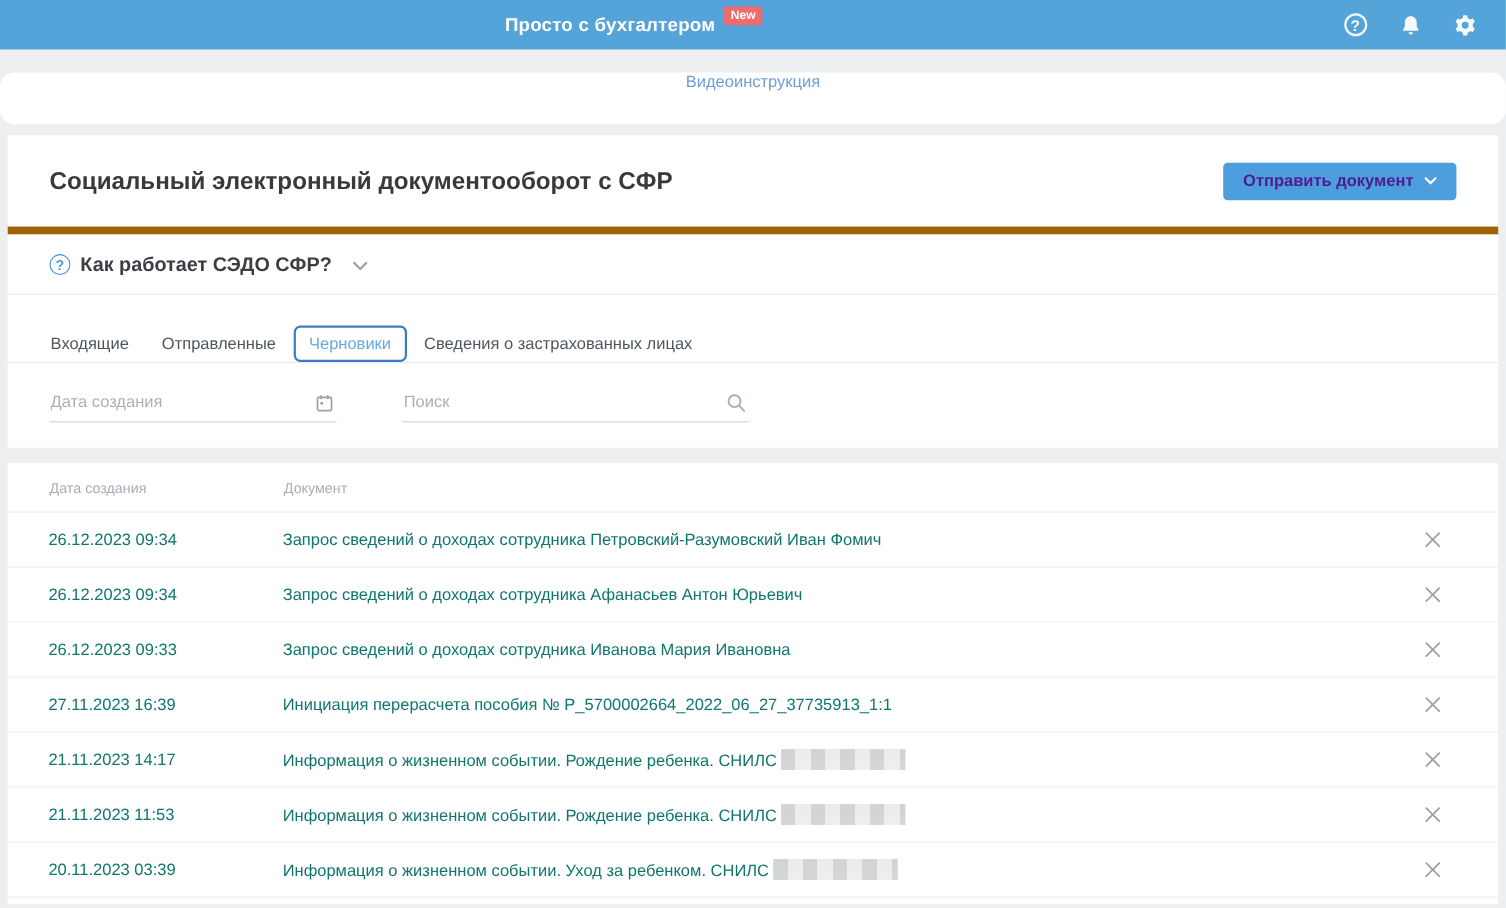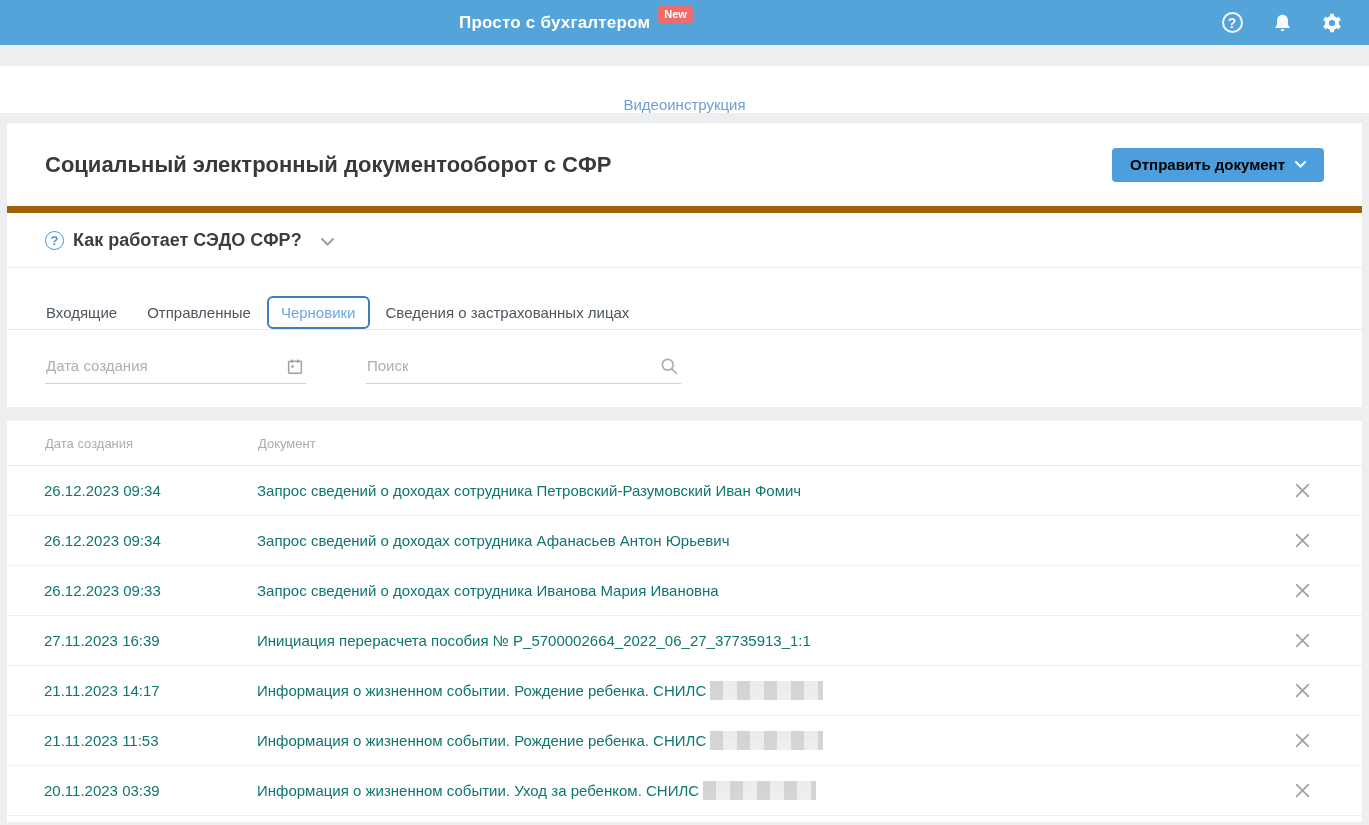--- a/index.html
+++ b/index.html
@@ -39,34 +39,34 @@
   }
   .tb-icon{width:22px;height:22px;display:flex;align-items:center;justify-content:center;cursor:pointer;}
   .help-circle{
     width:21px;height:21px;border:2px solid rgba(255,255,255,.92);border-radius:50%;
     color:rgba(255,255,255,.95);font-size:14px;font-weight:700;
     display:flex;align-items:center;justify-content:center;
   }
   
   .video-bar{
     margin-top:21px;height:47px;background:#fff;
-    display:flex;align-items:flex-end;justify-content:center;
+    display:flex;align-items:flex-start;justify-content:center;border-radius:13px;
   }
   .video-link{color:var(--link-blue);font-size:15px;text-decoration:none;cursor:pointer;}
   
   .card{background:#fff;margin:0 7px;}
   .main-card{margin-top:10px;}
   
   .page-head{
     height:90px;display:flex;align-items:center;justify-content:space-between;
     padding:0 38px;border-bottom:7px solid #a16207;
   }
   .page-title{font-size:22px;font-weight:700;color:#37393c;}
   .send-btn{
-    background:var(--accent-blue);color:#000000;border:none;border-radius:4px;
+    background:var(--accent-blue);color:#4c1d95;border:none;border-radius:4px;
     height:34px;padding:0 18px;font-size:15px;font-weight:600;
     font-family:inherit;display:flex;align-items:center;gap:10px;cursor:pointer;
   }
   
   .help-row{
     height:55px;display:flex;align-items:center;gap:9px;
     padding:0 38px;border-bottom:1px solid #e9ecee;cursor:pointer;
   }
   .q-circle{
     width:19px;height:19px;border:1.7px solid #4a98d6;border-radius:50%;

